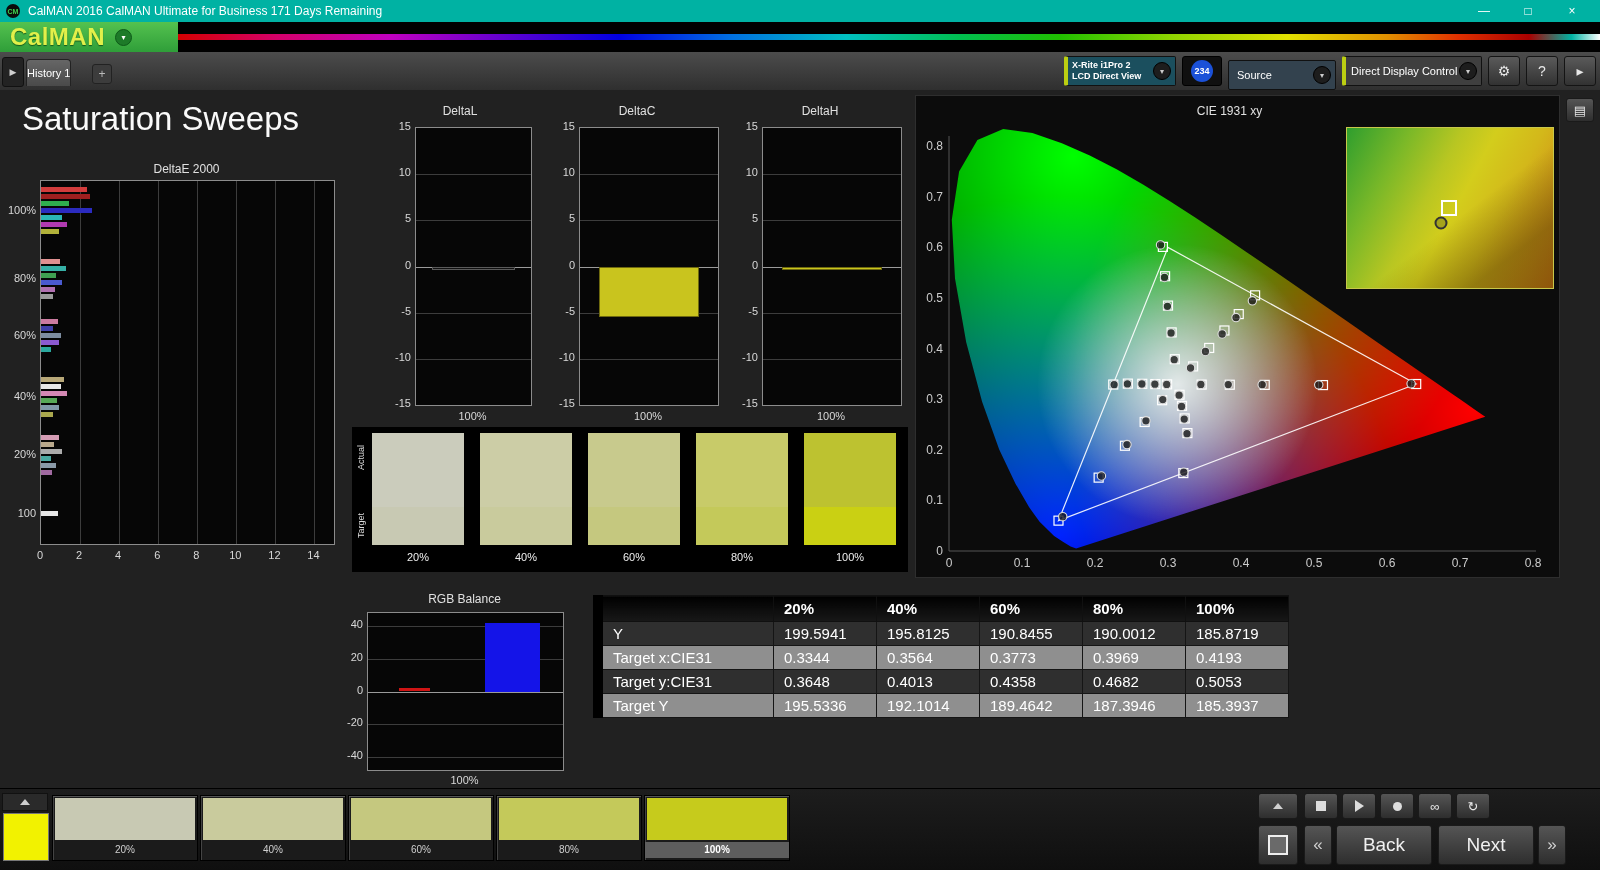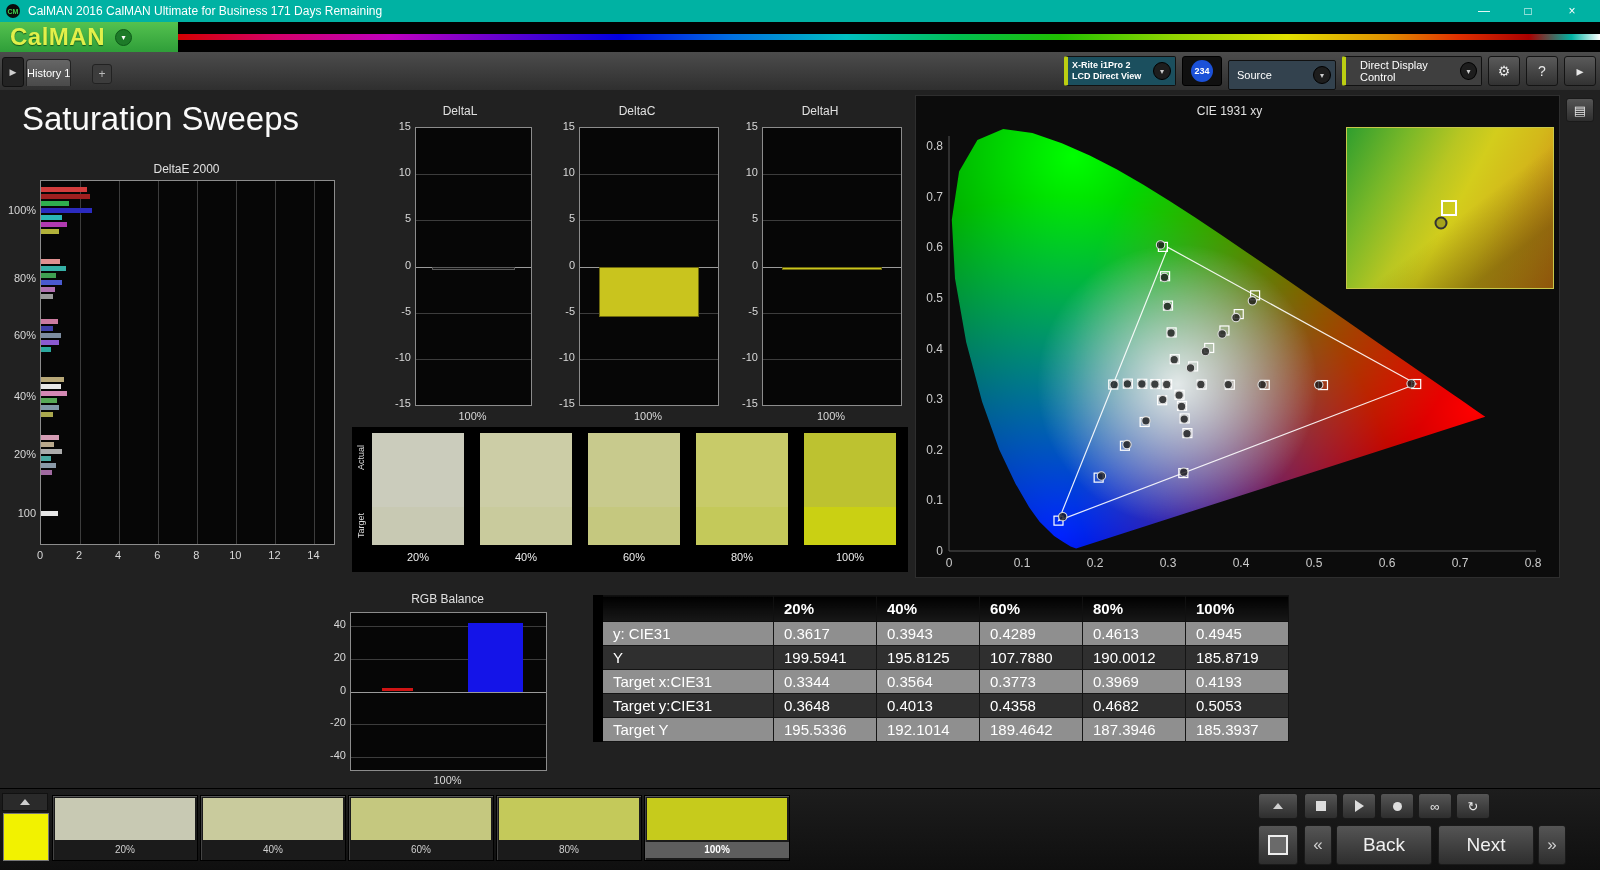--- a/index.html
+++ b/index.html
@@ -22,21 +22,21 @@
   .tab{position:absolute;left:26px;top:7px;height:26px;padding:0 0;background:linear-gradient(180deg,#666,#4a4a4a);border:1px solid #222;border-bottom:none;border-radius:4px 4px 0 0;color:#fff;font-size:11px;display:flex;align-items:center;}
   .addtab{position:absolute;left:92px;top:12px;width:18px;height:18px;background:#3c3c3c;border:1px solid #222;border-radius:3px;color:#bbb;font-size:12px;display:flex;align-items:center;justify-content:center;}
   .toolbar-right{position:absolute;right:4px;top:3px;display:flex;gap:6px;align-items:center;height:32px;}
   .dd{height:30px;border:1px solid #111;border-radius:2px;display:flex;align-items:center;color:#fff;font-size:11px;box-sizing:border-box;}
   .dd .dd-arrow{margin-left:auto;margin-right:4px;width:16px;height:16px;border-radius:50%;background:#1d1d1d;border:1px solid #000;color:#ccc;font-size:8px;display:flex;align-items:center;justify-content:center;}
   .dd.meter{width:112px;background:#1b4f5e;border-left:4px solid #bccf12;}
   .dd-lines{padding:18px 4px;font-size:9px;font-weight:bold;line-height:1.25;}
   .badge-wrap{width:38px;height:28px;background:#101010;border:1px solid #000;border-radius:3px;display:flex;align-items:center;justify-content:center;}
   .badge{width:22px;height:22px;border-radius:50%;background:#1b51d8;color:#fff;font-size:9px;font-weight:bold;display:flex;align-items:center;justify-content:center;}
   .dd.source{width:108px;background:#33424e;padding-left:8px;margin-top:8px;}
-  .dd.ddc{width:140px;background:#3f3f3f;border-left:4px solid #bccf12;padding-left:14px;}
+  .dd.ddc{width:140px;background:#3f3f3f;border-left:4px solid #bccf12;padding-left:5px;}
   .sq-btn{width:30px;height:28px;background:linear-gradient(180deg,#5a5a5a,#323232);border:1px solid #141414;border-radius:3px;color:#e8e8e8;font-size:14px;display:flex;align-items:center;justify-content:center;}
   
   .main{position:absolute;left:0;top:90px;width:1600px;height:698px;background:#212121;}
   .page-title{position:absolute;left:22px;top:10px;font-size:33px;color:#fafafa;font-weight:normal;}
   .chart-title{position:absolute;font-size:12px;color:#e0e0e0;text-align:center;}
   
   #deltae-chart{position:absolute;left:8px;top:70px;width:332px;height:420px;}
   #deltae-chart .chart-title{left:32px;width:293px;top:2px;}
   #deltae-plot{position:absolute;left:32px;top:20px;width:293px;height:363px;background:#060606;border:1px solid #8c8c8c;}
   .vgrid{position:absolute;top:0;bottom:0;width:1px;background:#3c3c3c;}
@@ -68,21 +68,21 @@
   #cie-panel .chart-title{left:0;right:16px;top:8px;}
   #cie-svg{position:absolute;left:0;top:0;}
   #cie-inset{position:absolute;left:430px;top:31px;width:208px;height:162px;border:1px solid #c8c84a;box-sizing:border-box;background:linear-gradient(to bottom right,rgba(0,0,0,0) 55%,rgba(70,60,0,.45) 80%),linear-gradient(118deg,#2f9e2e 0%,#7ab828 22%,#b8c622 40%,#d3cd1c 52%,#d3b81a 68%,#d08a18 88%,#cc6a14 100%);}
   .inset-target{position:absolute;width:12px;height:12px;border:2px solid #fff;transform:translate(-50%,-50%);}
   .inset-measured{position:absolute;width:9px;height:9px;border:2px solid #333;border-radius:50%;background:rgba(90,90,30,.35);transform:translate(-50%,-50%);}
   
   #current-reading{position:absolute;left:14px;top:510px;width:310px;color:#f2f2f2;}
   .cr-title{font-size:26px;margin-bottom:10px;}
   .cr-line{font-size:21px;line-height:35px;}
   
-  #rgb-chart{position:absolute;left:316px;top:500px;width:248px;height:200px;}
+  #rgb-chart{position:absolute;left:333px;top:500px;width:248px;height:200px;}
   #rgb-chart .chart-title{left:34px;width:195px;top:2px;}
   
   #data-table{position:absolute;left:593px;top:505px;border-collapse:collapse;font-size:15px;color:#fff;}
   #data-table th{background:linear-gradient(180deg,#000,#181818);font-weight:bold;text-align:left;padding:4px 10px;border:1px solid #101010;}
   #data-table td{padding:3px 10px;border:1px solid #151515;}
   #data-table th:first-child{width:150px;}
   #data-table td:not(.rowlabel),#data-table th:not(:first-child){width:82px;}
   #data-table tr.dark td{background:#2f2f2f;}
   #data-table tr.light td{background:#8f8f8f;}
   #data-table .rowlabel{border-left:10px solid #000;}
@@ -473,33 +473,25 @@
           <tr>
             <th class="rowlabel"></th>
             <th>20%</th>
             <th>40%</th>
             <th>60%</th>
             <th>80%</th>
             <th>100%</th>
           </tr>
         </thead>
         <tbody>
-          <tr class="light">
-            <td class="rowlabel">y: CIE31</td>
-            <td>0.3617</td>
-            <td>0.3943</td>
-            <td>0.4289</td>
-            <td>0.4613</td>
-            <td>0.4945</td>
-          </tr>
           <tr class="dark">
             <td class="rowlabel">Y</td>
             <td>199.5941</td>
             <td>195.8125</td>
-            <td>107.7880</td>
+            <td>190.8455</td>
             <td>190.0012</td>
             <td>185.8719</td>
           </tr>
           <tr class="light">
             <td class="rowlabel">Target x:CIE31</td>
             <td>0.3344</td>
             <td>0.3564</td>
             <td>0.3773</td>
             <td>0.3969</td>
             <td>0.4193</td>

